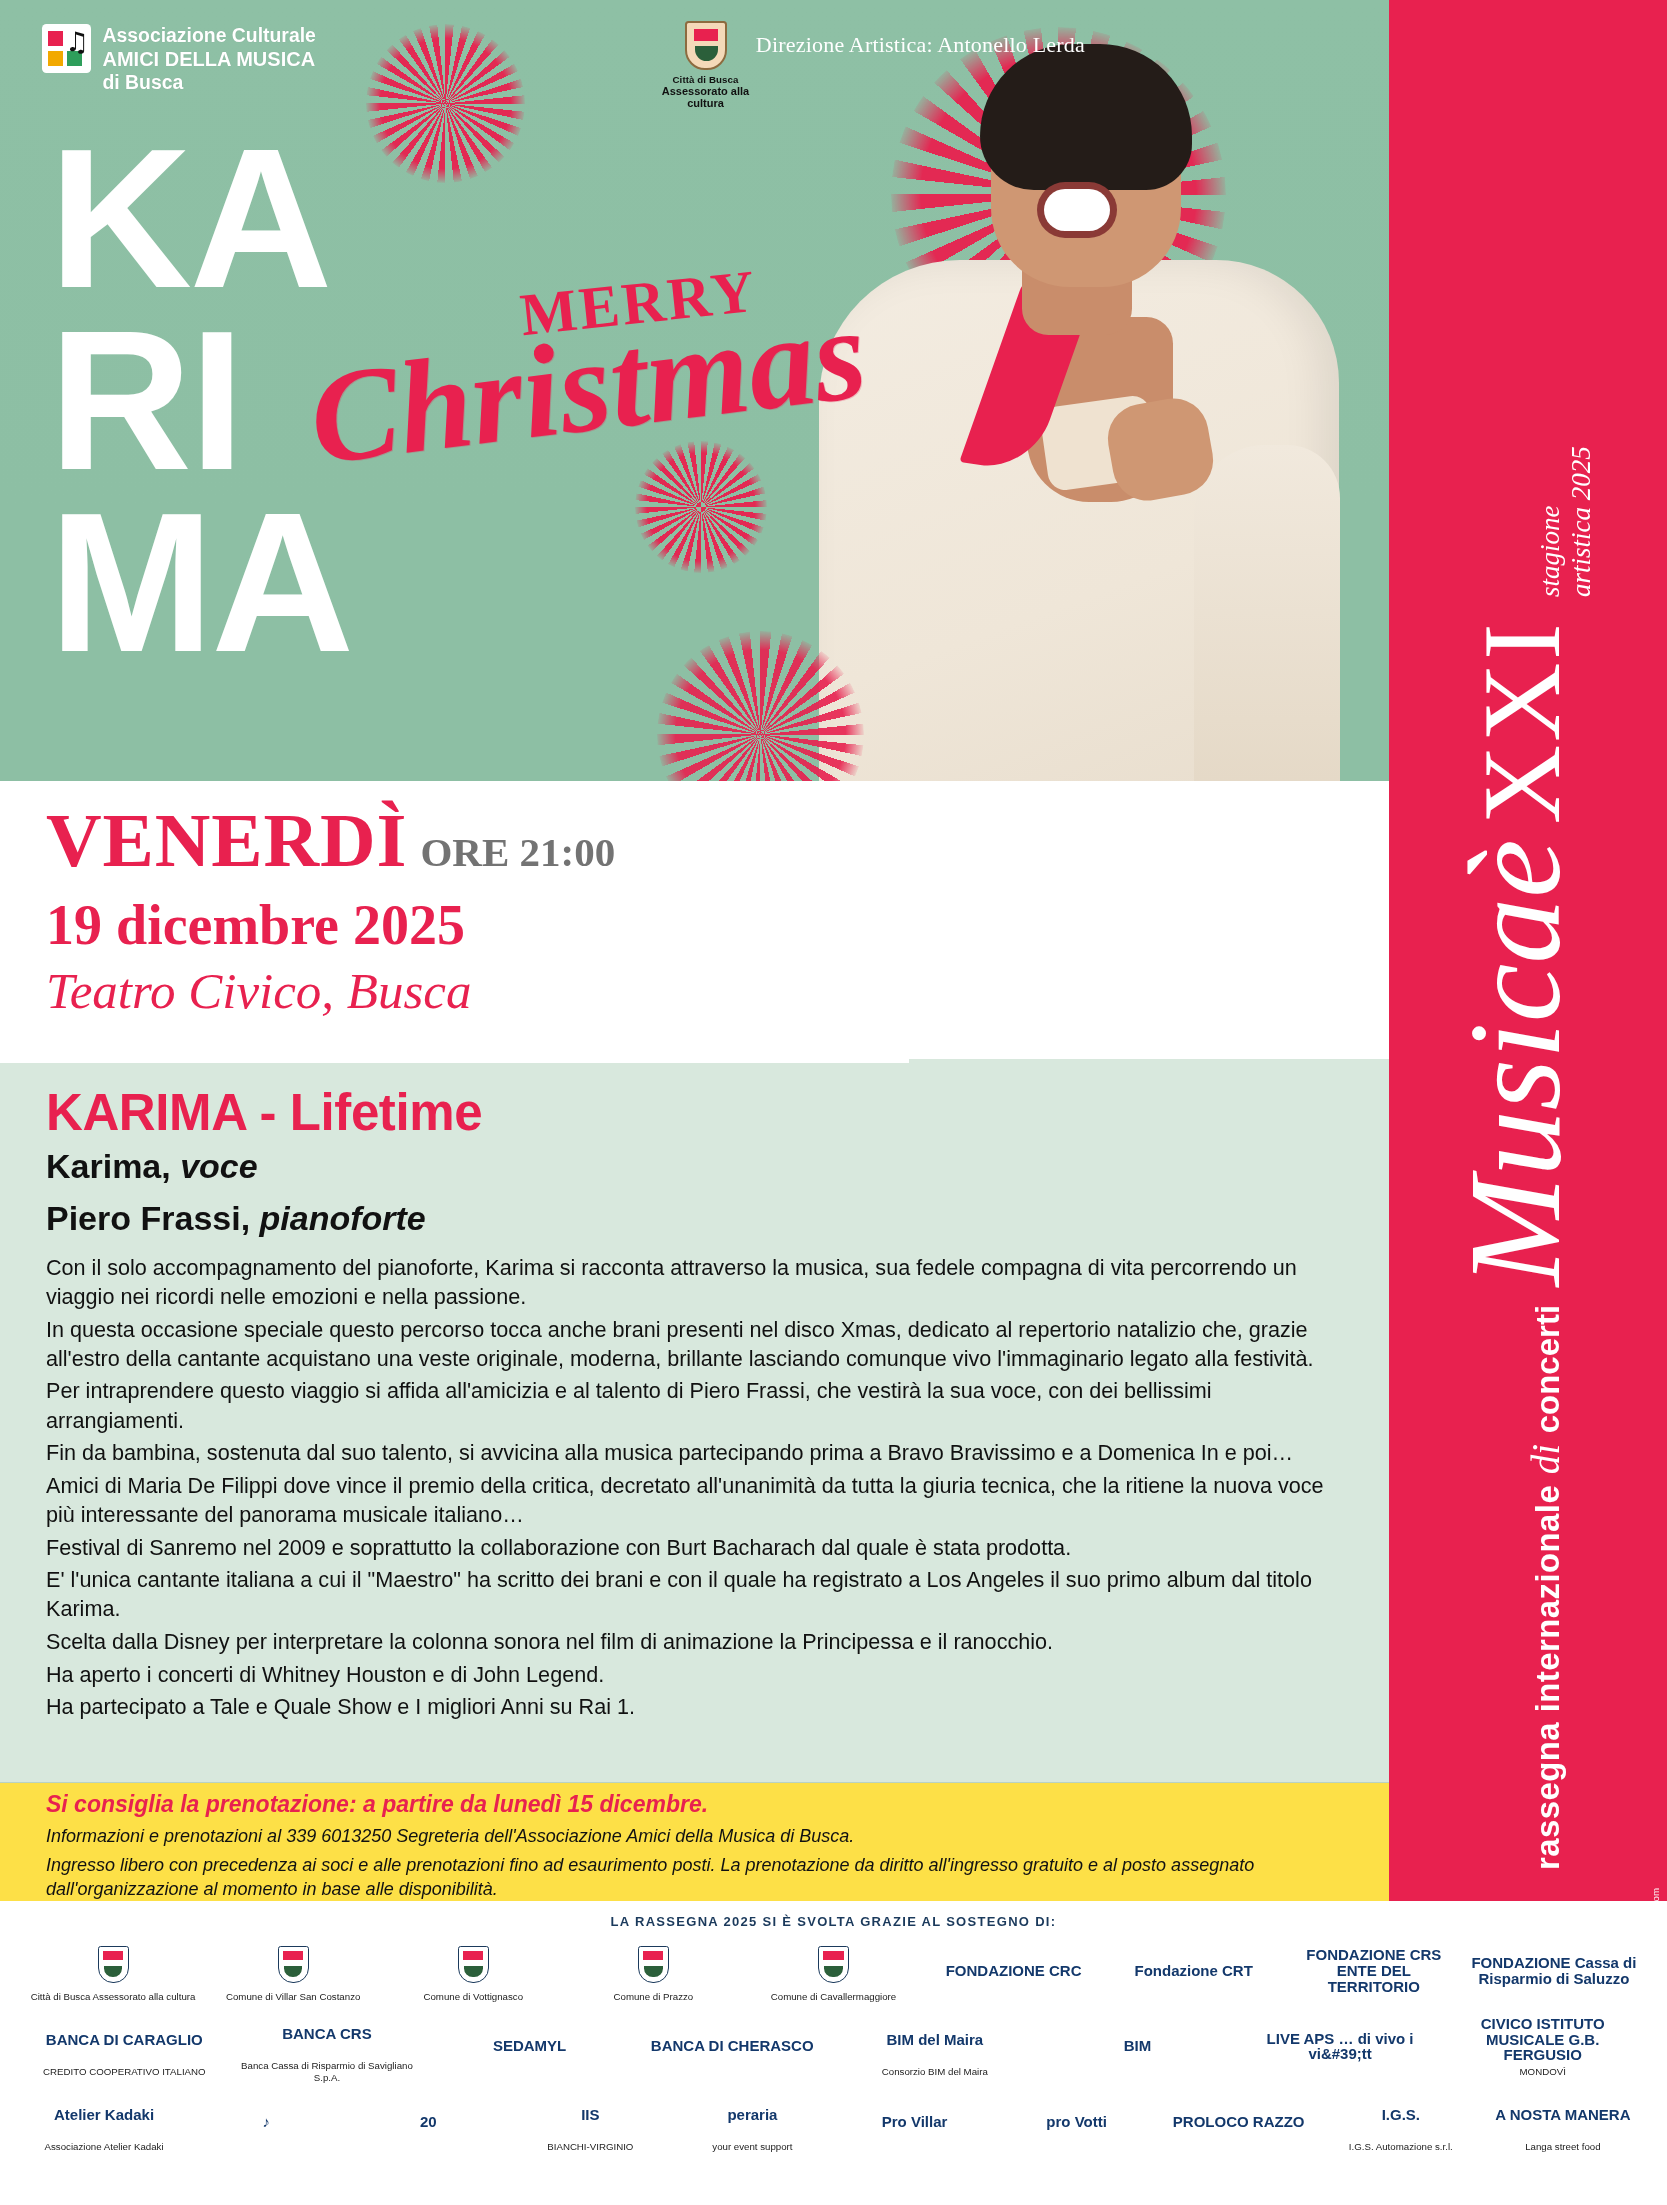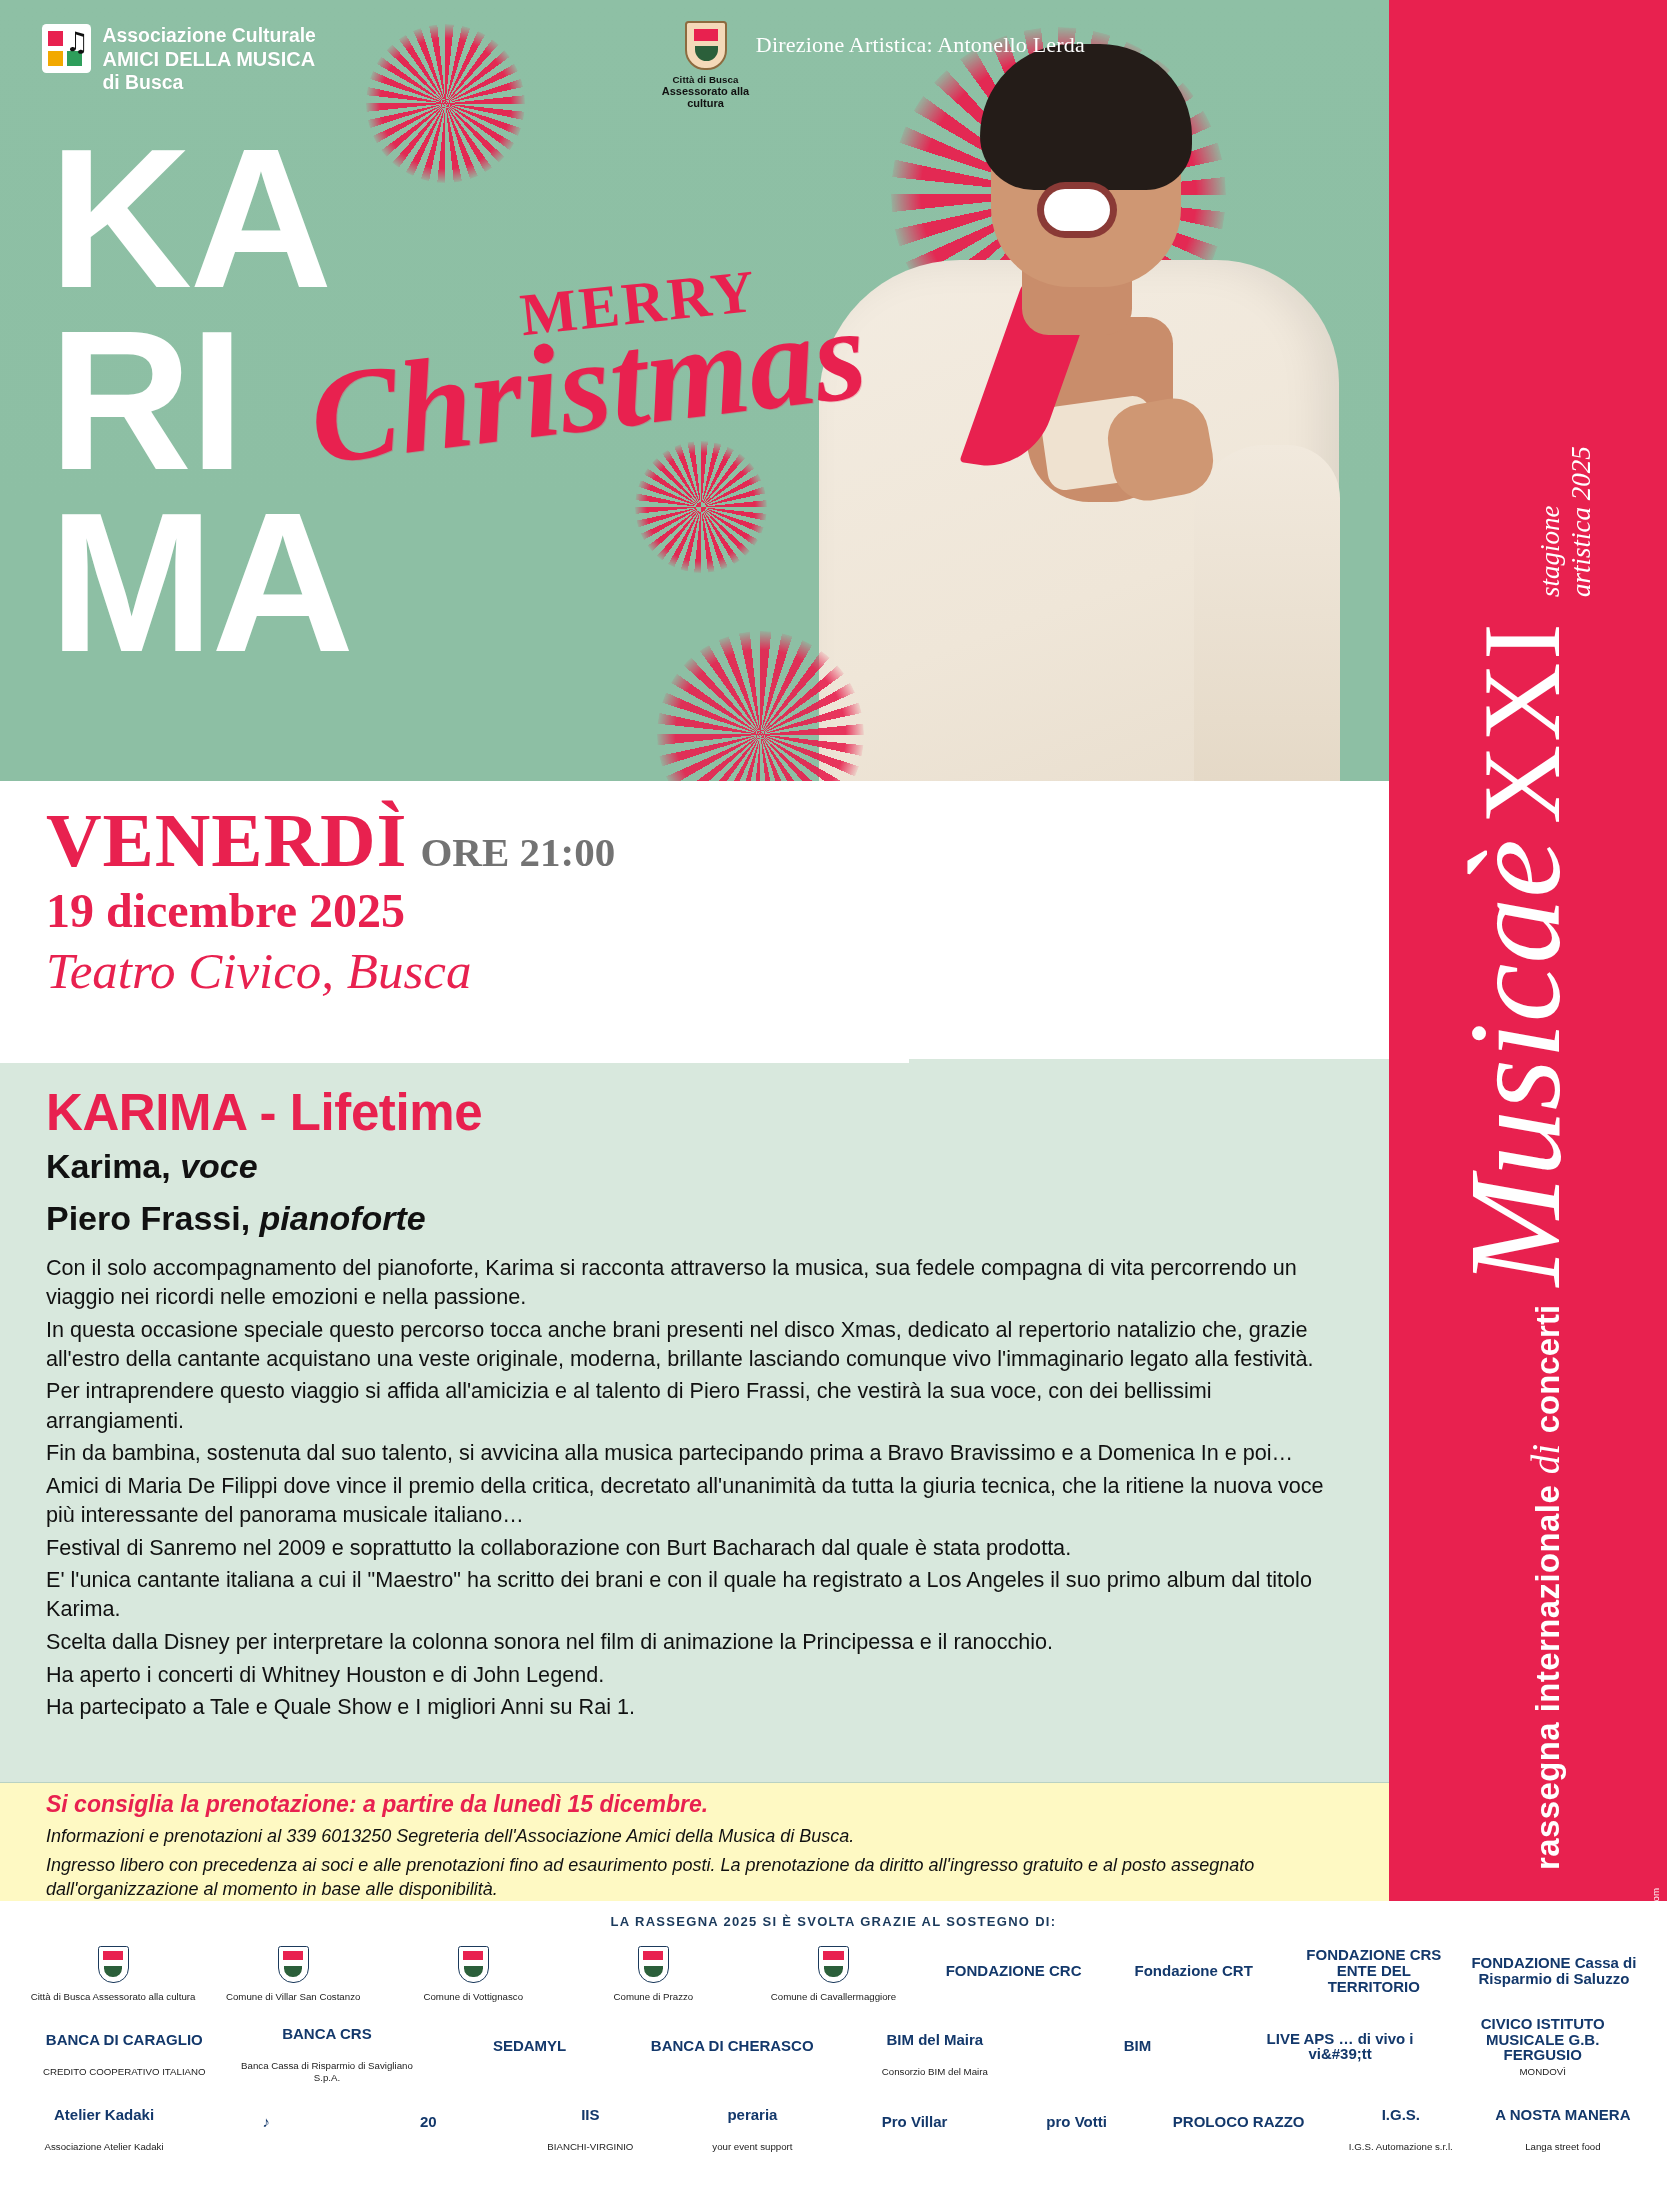--- a/index.html
+++ b/index.html
@@ -353,23 +353,23 @@
     color: #737373;
     font-family: "Liberation Serif", serif;
     font-weight: bold;
     font-size: 41px;
     line-height: 1;
   }
   .date-line2 {
     color: #e8214f;
     font-family: "Liberation Serif", serif;
     font-weight: bold;
-    font-size: 48px;
+    font-size: 56px;
     line-height: 1.2;
-    margin-top: 3px;
+    margin-top: 13px;
   }
   .venue {
     color: #e8214f;
     font-family: "Liberation Serif", serif;
     font-style: italic;
     font-size: 51px;
     line-height: 1.2;
     margin-top: 1.8px;
   }
 
@@ -408,21 +408,21 @@
     line-height: 1.35;
   }
   .bio p { margin-bottom: 3.5px; }
 
   
   .booking {
     position: absolute;
     left: 0; top: 1782px;
     width: 1389px;
     height: 119px;
-    background: #fef9c3;
+    background: #fde047;
     padding: 8px 40px 0 46px;
     border-top: 1.8px solid #b9d2c3;
     z-index: 3;
   }
   .booking .b1 {
     color: #e8214f;
     font-family: "Liberation Sans", sans-serif;
     font-style: italic;
     font-weight: bold;
     font-size: 23px;

